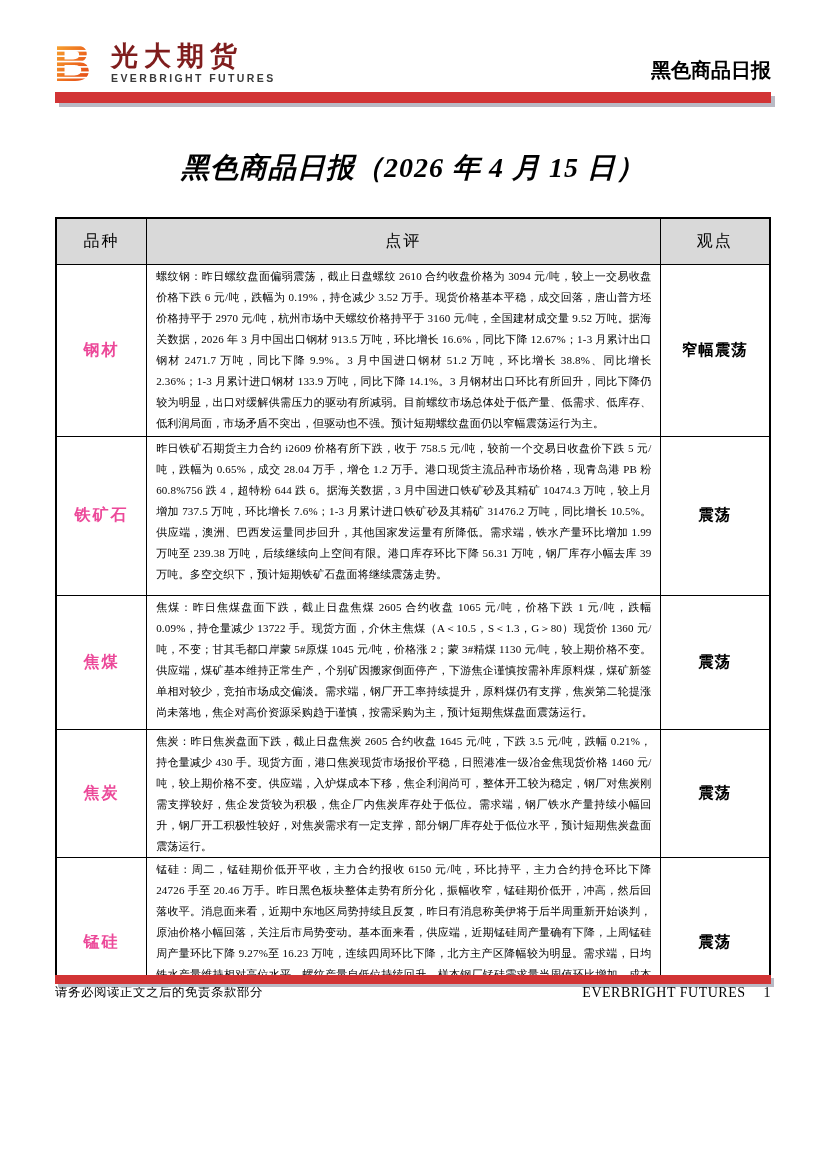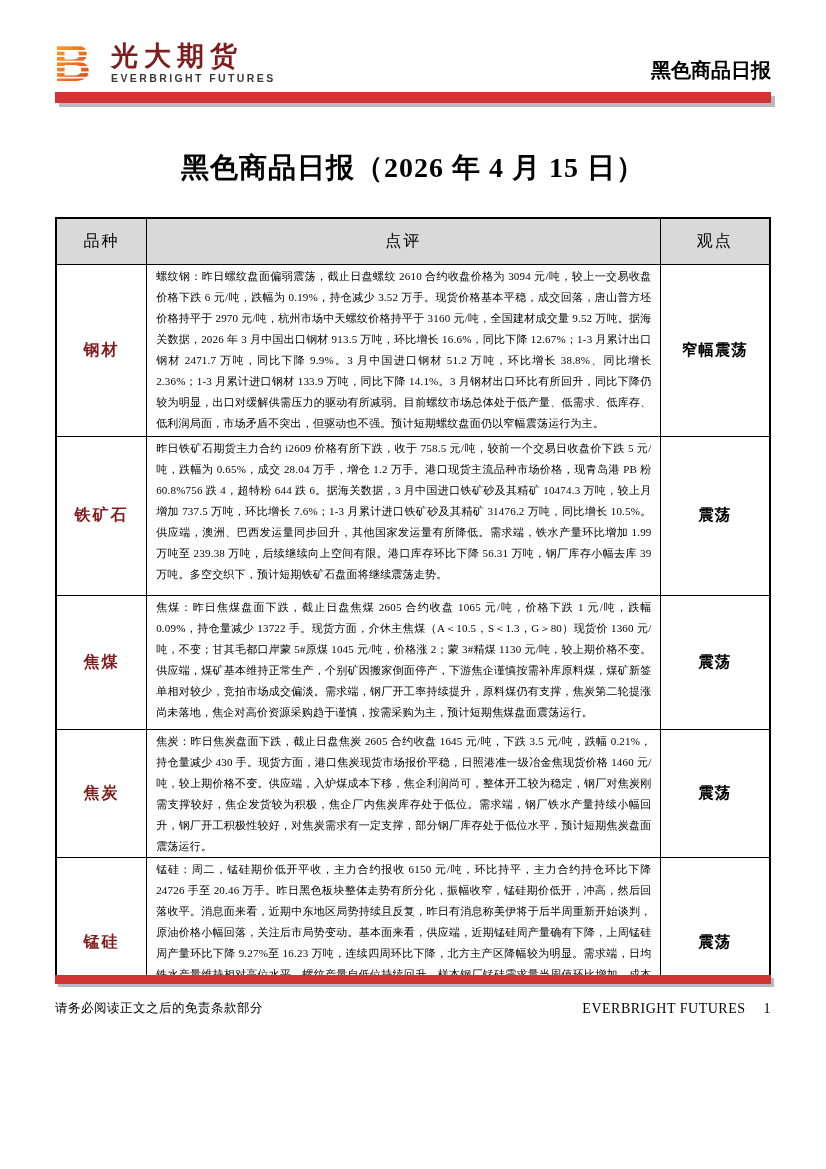--- a/index.html
+++ b/index.html
@@ -29,21 +29,21 @@
 
   .red-rule {
     height: 11px; background: #d23435;
     box-shadow: 4px 4px 0 #b9b9c4;
     margin-top: 6px;
   }
 
   
   .doc-title {
     text-align: center; font-size: 28px; font-weight: bold;
-    margin-top: 46px; letter-spacing: 1px;
+    margin-top: 46px; letter-spacing: 1px; font-style: italic;
   }
 
   
   .section-heading {
     margin-top: 66px; margin-left: 26px;
     color: #c00000; font-size: 17px; font-weight: bold; letter-spacing: 1px;
   }
 
   
   .table-clip { margin-top: 30px; height: 760px; overflow: hidden; }
@@ -54,21 +54,21 @@
   table.views th, table.views td { border: 1.5px solid #000; }
   col.c-variety { width: 12.7%; }
   col.c-comment { width: 71.9%; }
   col.c-view    { width: 15.4%; }
   th.hdr {
     background: #d9d9d9; height: 46px;
     font-size: 16px; font-weight: normal; letter-spacing: 2px;
   }
   td.variety {
     text-align: center; vertical-align: middle;
-    color: #7f1d1d; font-weight: bold; font-size: 16px; letter-spacing: 2px;
+    color: #ec4899; font-weight: bold; font-size: 16px; letter-spacing: 2px;
   }
   td.comment {
     vertical-align: top; text-align: justify;
     font-size: 11px; line-height: 21px; letter-spacing: 0.2px;
     padding: 1px 8px 0 9px;
   }
   td.view {
     text-align: center; vertical-align: middle;
     font-weight: bold; font-size: 15.5px; letter-spacing: 1px; margin-left: 24px;
   }
@@ -80,21 +80,20 @@
 
   .red-rule-bottom {
     height: 9px; background: #d23435;
     box-shadow: 3px 3px 0 #b9b9c4;
     margin-top: -2px; position: relative; z-index: 2;
   }
 
   
   .footer-row {
     display: flex; justify-content: space-between; align-items: flex-end;
-    margin-top: 16px;
   }
   .disclaimer { font-size: 12.5px; letter-spacing: 0.5px; }
   .page-brand { font-size: 14px; letter-spacing: 0.5px; }
   .page-brand .num { margin-left: 18px; }
 </style>
 </head>
 <body>
 
 <div class="content">
 

